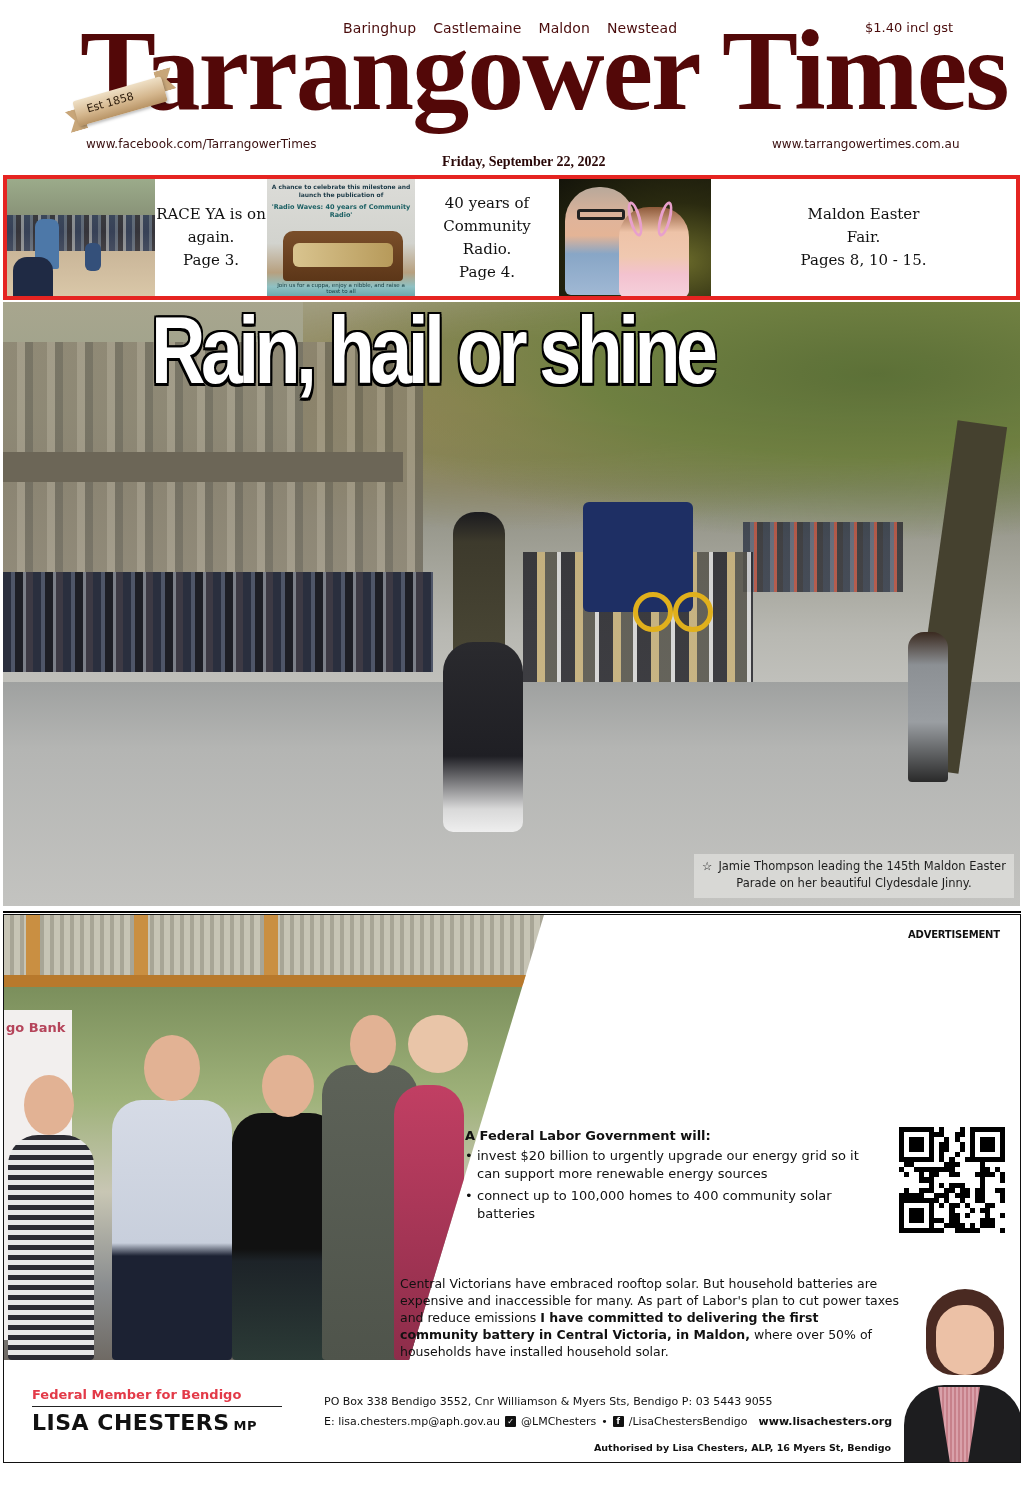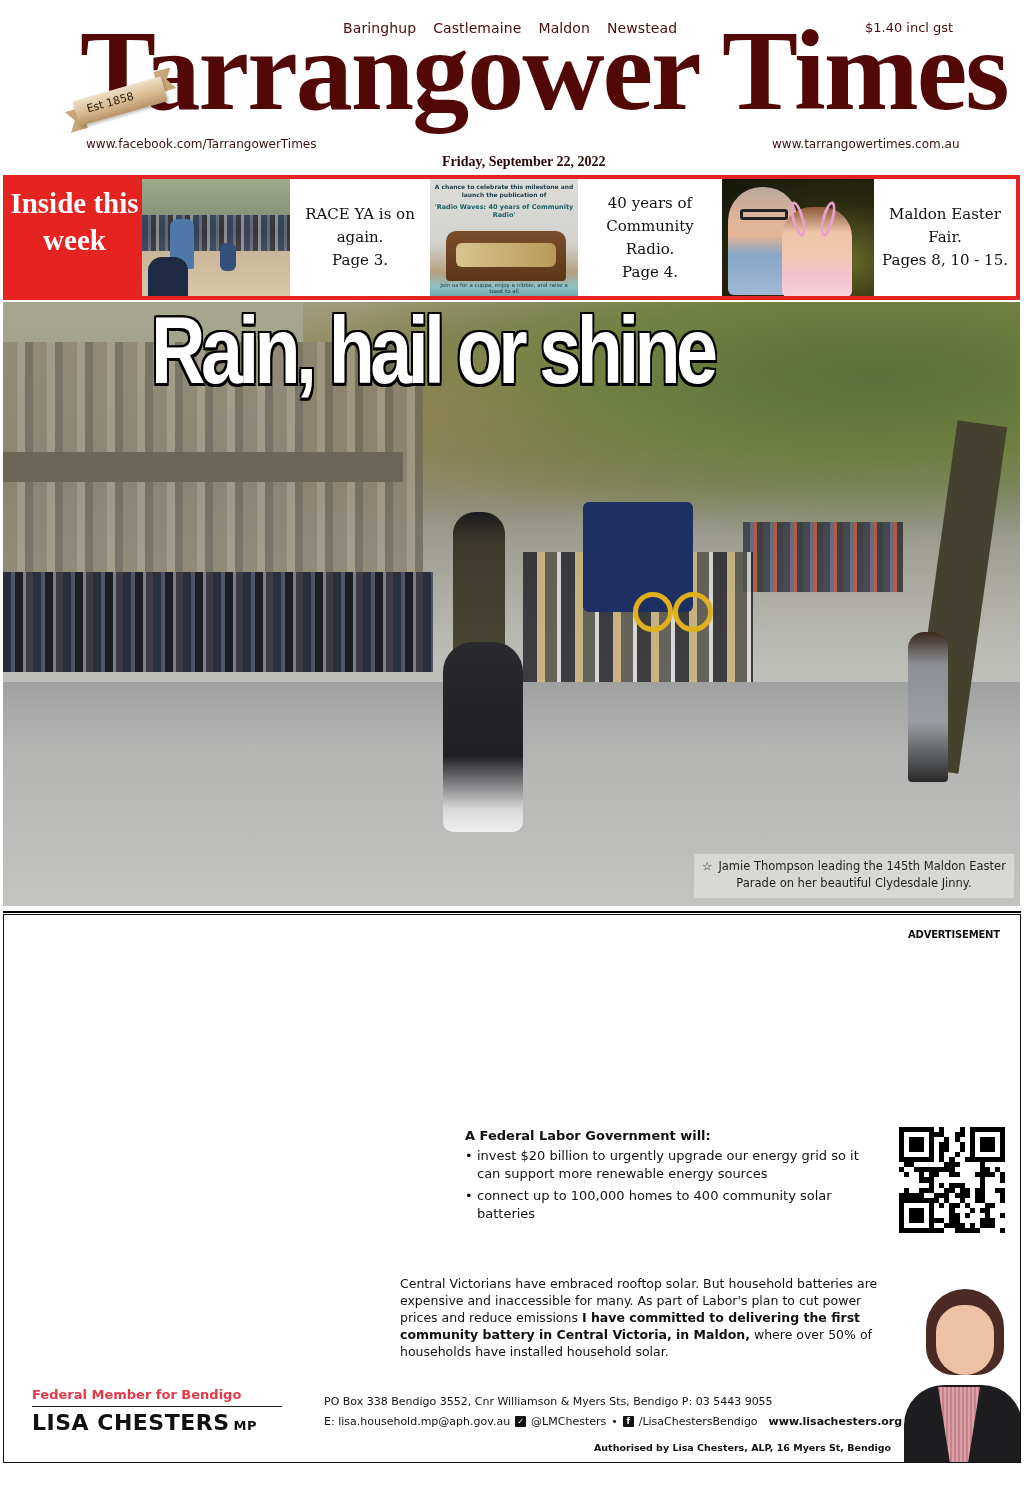--- a/index.html
+++ b/index.html
@@ -181,29 +181,28 @@
     <div class="ribbon-tail-r"></div>
     <div class="ribbon-body"></div>
     <span class="ribbon-text">Est 1858</span>
   </div>
   <a class="fb-link">www.facebook.com/TarrangowerTimes</a>
   <a class="web-link">www.tarrangowertimes.com.au</a>
   <div class="issue-date">Friday, September 22, 2022</div>
 </header>
 
 <section class="inside">
-  <div class="inside-label">Inside this week</div>
 
   <div class="inside-photo photo-race">
     <div class="crowd"></div>
       <div class="man1"></div>
       <div class="man3"></div>
       <div class="man2"></div>
   </div>
-  <div class="inside-text" style="width:140px;border-radius:23px;">RACE YA is on
+  <div class="inside-text" style="width:112px;border-radius:23px;">RACE YA is on
 again.
 Page 3.</div>
 
   <div class="inside-photo photo-radio">
     <div class="radio-cap">A chance to celebrate this milestone and launch the publication of</div>
     <div class="radio-cap2">'Radio Waves: 40 years of Community Radio'</div>
     <div class="radio-box"></div>
     <div class="radio-dial"></div>
     <div class="radio-foot">Join us for a cuppa, enjoy a nibble, and raise a toast to all</div>
   </div>
@@ -242,20 +241,41 @@
   <div class="hero-photog"></div>
   <h2 class="headline">Rain, hail or shine</h2>
 </section>
 <div class="caption">
   <span class="caption-star">☆</span><span>Jamie Thompson leading the 145th Maldon Easter Parade on her beautiful Clydesdale Jinny.</span>
 </div>
 
 <div class="rule"></div>
 
 <section class="ad">
+  <div class="ad-photo">
+    <div class="ad-roof"></div>
+    <div class="ad-beam" style="left:22px;"></div>
+    <div class="ad-beam" style="left:130px;"></div>
+    <div class="ad-beam" style="left:260px;"></div>
+    <div class="ad-hbeam"></div>
+    <div class="ad-bg"></div>
+    <div class="ad-banner"></div>
+    <div class="ad-banner-text">go Bank</div>
+
+    <div class="person" style="left:4px; top:220px; width:86px; height:225px; background:repeating-linear-gradient(180deg,#2b2b33 0 5px,#e8e8e8 5px 10px);"></div>
+    <div class="head" style="left:20px; top:160px; width:50px; height:60px;"></div>
+    <div class="person" style="left:108px; top:185px; width:120px; height:260px; background:linear-gradient(180deg, #d6dbe6 0%, #c8cfdc 55%, #1c2233 60%, #1c2233 100%);"></div>
+    <div class="head" style="left:140px; top:120px; width:56px; height:66px;"></div>
+    <div class="person" style="left:228px; top:198px; width:108px; height:247px; background:linear-gradient(180deg, #111 0%, #111 55%, #1d2328 60%, #2b3a36 100%);"></div>
+    <div class="head" style="left:258px; top:140px; width:52px; height:62px;"></div>
+    <div class="person" style="left:318px; top:150px; width:96px; height:295px; background:linear-gradient(180deg,#5d6258 0%,#4f544b 100%);"></div>
+    <div class="head" style="left:346px; top:100px; width:46px; height:58px;"></div>
+    <div class="person" style="left:390px; top:170px; width:70px; height:275px; background:linear-gradient(180deg,#c13f63 0%,#8d2d4a 100%);"></div>
+    <div class="head" style="left:404px; top:100px; width:60px; height:58px; background:#e9c5a8;"></div>
+  </div>
 
   <div class="ad-label">ADVERTISEMENT</div>
 
   <div class="ad-gov">A Federal Labor Government will:</div>
   <ul class="ad-bullets">
     <li>invest $20 billion to urgently upgrade our energy grid so it can support more renewable energy sources</li>
     <li>connect up to 100,000 homes to 400 community solar batteries</li>
   </ul>
 
   <div class="qr">
@@ -697,36 +717,36 @@
         <div style="grid-area: 21 / 15;"></div>
         <div style="grid-area: 21 / 16;"></div>
         <div style="grid-area: 21 / 17; background: transparent;"></div>
         <div style="grid-area: 21 / 18; background: transparent;"></div>
         <div style="grid-area: 21 / 19; background: transparent;"></div>
         <div style="grid-area: 21 / 20; background: transparent;"></div>
         <div style="grid-area: 21 / 21;"></div>
       </div>
   </div>
 
-  <p class="ad-body"><span>Central Victorians have embraced rooftop solar. But household batteries are expensive and inaccessible for many. As part of Labor's plan to cut power prices and reduce emissions </span><b>I have committed to delivering the first community battery in Central Victoria, in Maldon,</b><span> where over 50% of households have installed household solar.</span></p>
+  <p class="ad-body"><span>Central Victorians have embraced rooftop solar. But household batteries are expensive and inaccessible for many. As part of Labor's plan to cut power taxes and reduce emissions </span><b>I have committed to delivering the first community battery in Central Victoria, in Maldon,</b><span> where over 50% of households have installed household solar.</span></p>
 
   <div class="ad-candidate">
     <div class="cand-body"></div>
     <div class="cand-shirt"></div>
     <div class="cand-hair"></div>
     <div class="cand-face"></div>
   </div>
 
   <div class="ad-fed">Federal Member for Bendigo</div>
   <div class="ad-fed-rule"></div>
   <div class="ad-name"><span>LISA CHESTERS</span><small>MP</small></div>
 
   <div class="ad-contact1">PO Box 338 Bendigo 3552, Cnr Williamson &amp; Myers Sts, Bendigo  P: 03 5443 9055</div>
   <div class="ad-contact2">
-    <a>E: lisa.household.mp@aph.gov.au</a>
+    <a>E: lisa.chesters.mp@aph.gov.au</a>
     <span class="soc-icon">✓</span>
     <a>@LMChesters</a>
     <span>•</span>
     <span class="soc-icon">f</span>
     <a>/LisaChestersBendigo</a>
     <a class="ad-web">www.lisachesters.org</a>
   </div>
   <div class="ad-auth">Authorised by Lisa Chesters, ALP, 16 Myers St, Bendigo</div>
 </section>
 

